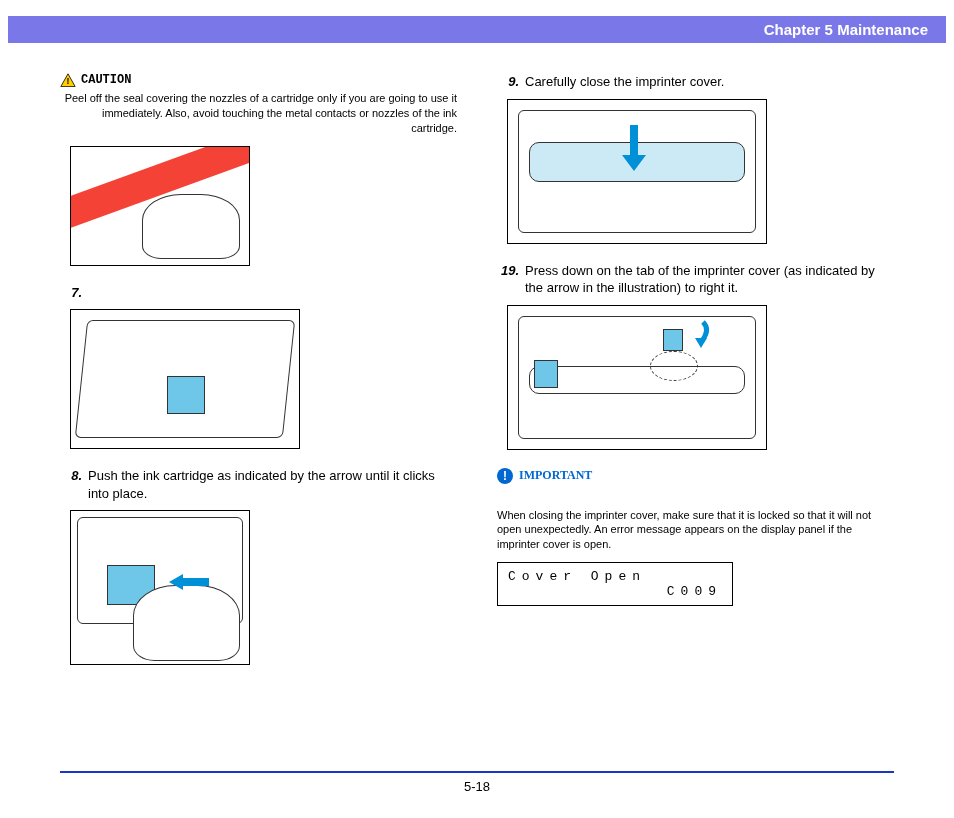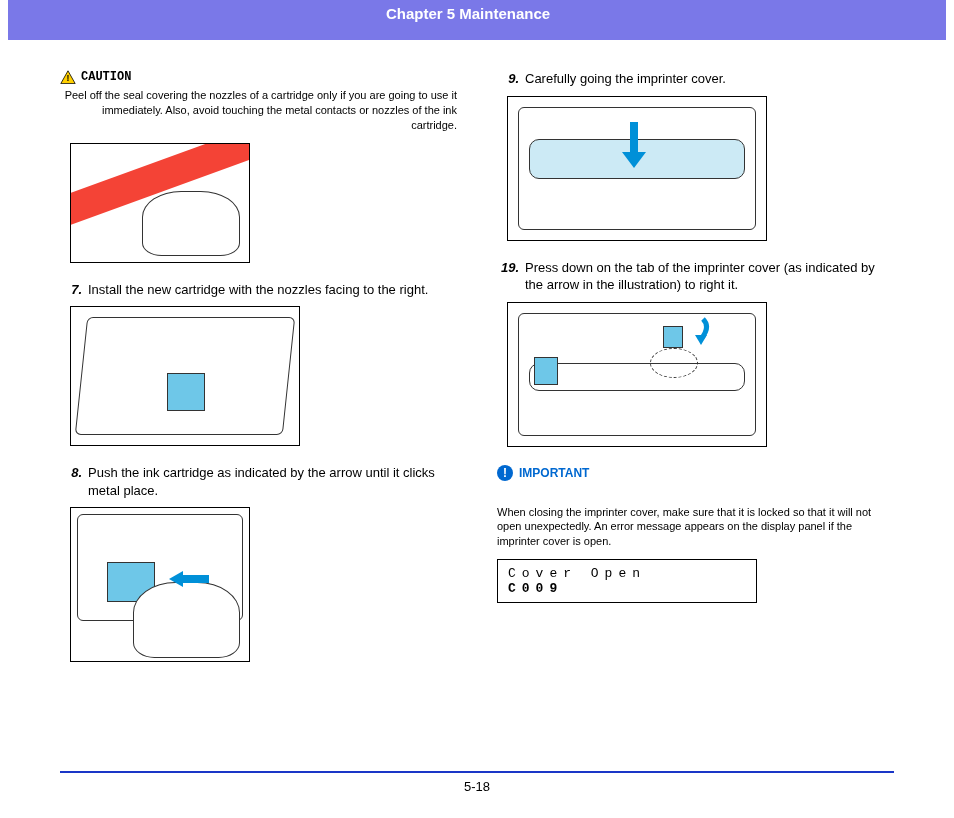--- a/index.html
+++ b/index.html
@@ -10,23 +10,23 @@
     background: #fff;
     position: relative;
     font-size: 12px;
     color: #000;
   }
   .header-bar {
     background: #7a78e8;
     color: #fff;
     font-weight: bold;
     font-size: 15px;
-    padding: 5px 18px 18px 0;
-    text-align: center;
-    margin: 0 8px 0 8px;
+    padding: 5px 18px 5px 0;
+    text-align: right;
+    margin: 16px 8px 0 8px;
   }
   .content {
     display: flex;
     gap: 40px;
     padding: 30px 60px 0 60px;
   }
   .col {
     width: 50%;
   }
   .caution-box {
@@ -95,36 +95,37 @@
     display: inline-flex;
     align-items: center;
     justify-content: center;
     font-weight: bold;
     font-size: 12px;
   }
   .important-label {
     color: #0068d0;
     font-weight: bold;
     font-size: 12px;
+    font-family: Liberation Serif, serif;
   }
   .important-text {
     font-size: 11px;
     line-height: 1.35;
     margin-top: 24px;
   }
   .lcd-panel {
     border: 1px solid #000;
     margin: 10px 0 0 0;
     padding: 6px 10px;
     font-family: "Courier New", monospace;
     font-size: 13px;
     letter-spacing: 6px;
-    width: 260px;
-  }
-  .lcd-line2 { text-align: left; font-weight: bold; }
+    width: 236px;
+  }
+  .lcd-line2 { text-align: right; }
   .footer {
     position: absolute;
     bottom: 24px;
     left: 60px;
     right: 60px;
     text-align: center;
     font-size: 13px;
   }
   .footer-divider {
     border-top: 2px solid #1a36c7;
@@ -208,53 +209,52 @@
 
     <div class="figure fig-a">
       <div class="illus">
         <div class="red-strip"></div>
         <div class="hand"></div>
       </div>
     </div>
 
     <div class="step">
       <span class="step-num">7.</span>
-      <span>Install the new cartridge with the nozzles facing to the right.</span>
     </div>
 
     <div class="figure fig-b">
       <div class="illus">
         <div class="printer-body" style="transform:skewX(-6deg);"></div>
         <div class="cart-blue" style="left:42%; top:48%; width:38px; height:38px;"></div>
       </div>
     </div>
 
     <div class="step">
       <span class="step-num">8.</span>
-      <span>Push the ink cartridge as indicated by the arrow until it clicks metal place.</span>
+      <span>Push the ink cartridge as indicated by the arrow until it clicks into place.</span>
     </div>
 
     <div class="figure fig-c">
       <div class="illus">
         <div class="printer-body" style="inset:6px 6px 40px 6px;"></div>
         <div class="cart-blue" style="left:20%; top:35%; width:48px; height:40px;"></div>
         <div class="hand" style="left:35%; top:48%; width:60%; height:50%;"></div>
         <svg style="position:absolute; left:55%; top:40%;" width="40" height="20">
             <polygon points="0,10 14,2 14,6 40,6 40,14 14,14 14,18" fill="#0090d8"></polygon>
           </svg>
       </div>
     </div>
 
   </div>
 
   <div class="col">
 
     <div class="step">
       <span class="step-num">9.</span>
-      <span>Carefully going the imprinter cover.</span>
+      <span>Carefully close the imprinter cover.</span>
     </div>
 
     <div class="figure fig-d">
       <div class="illus">
         <div class="printer-body"></div>
         <div class="roller"></div>
         <svg style="position:absolute; left:44%; top:18%;" width="24" height="46">
             <polygon points="8,0 16,0 16,30 24,30 12,46 0,30 8,30" fill="#0090d8"></polygon>
           </svg>
       </div>

